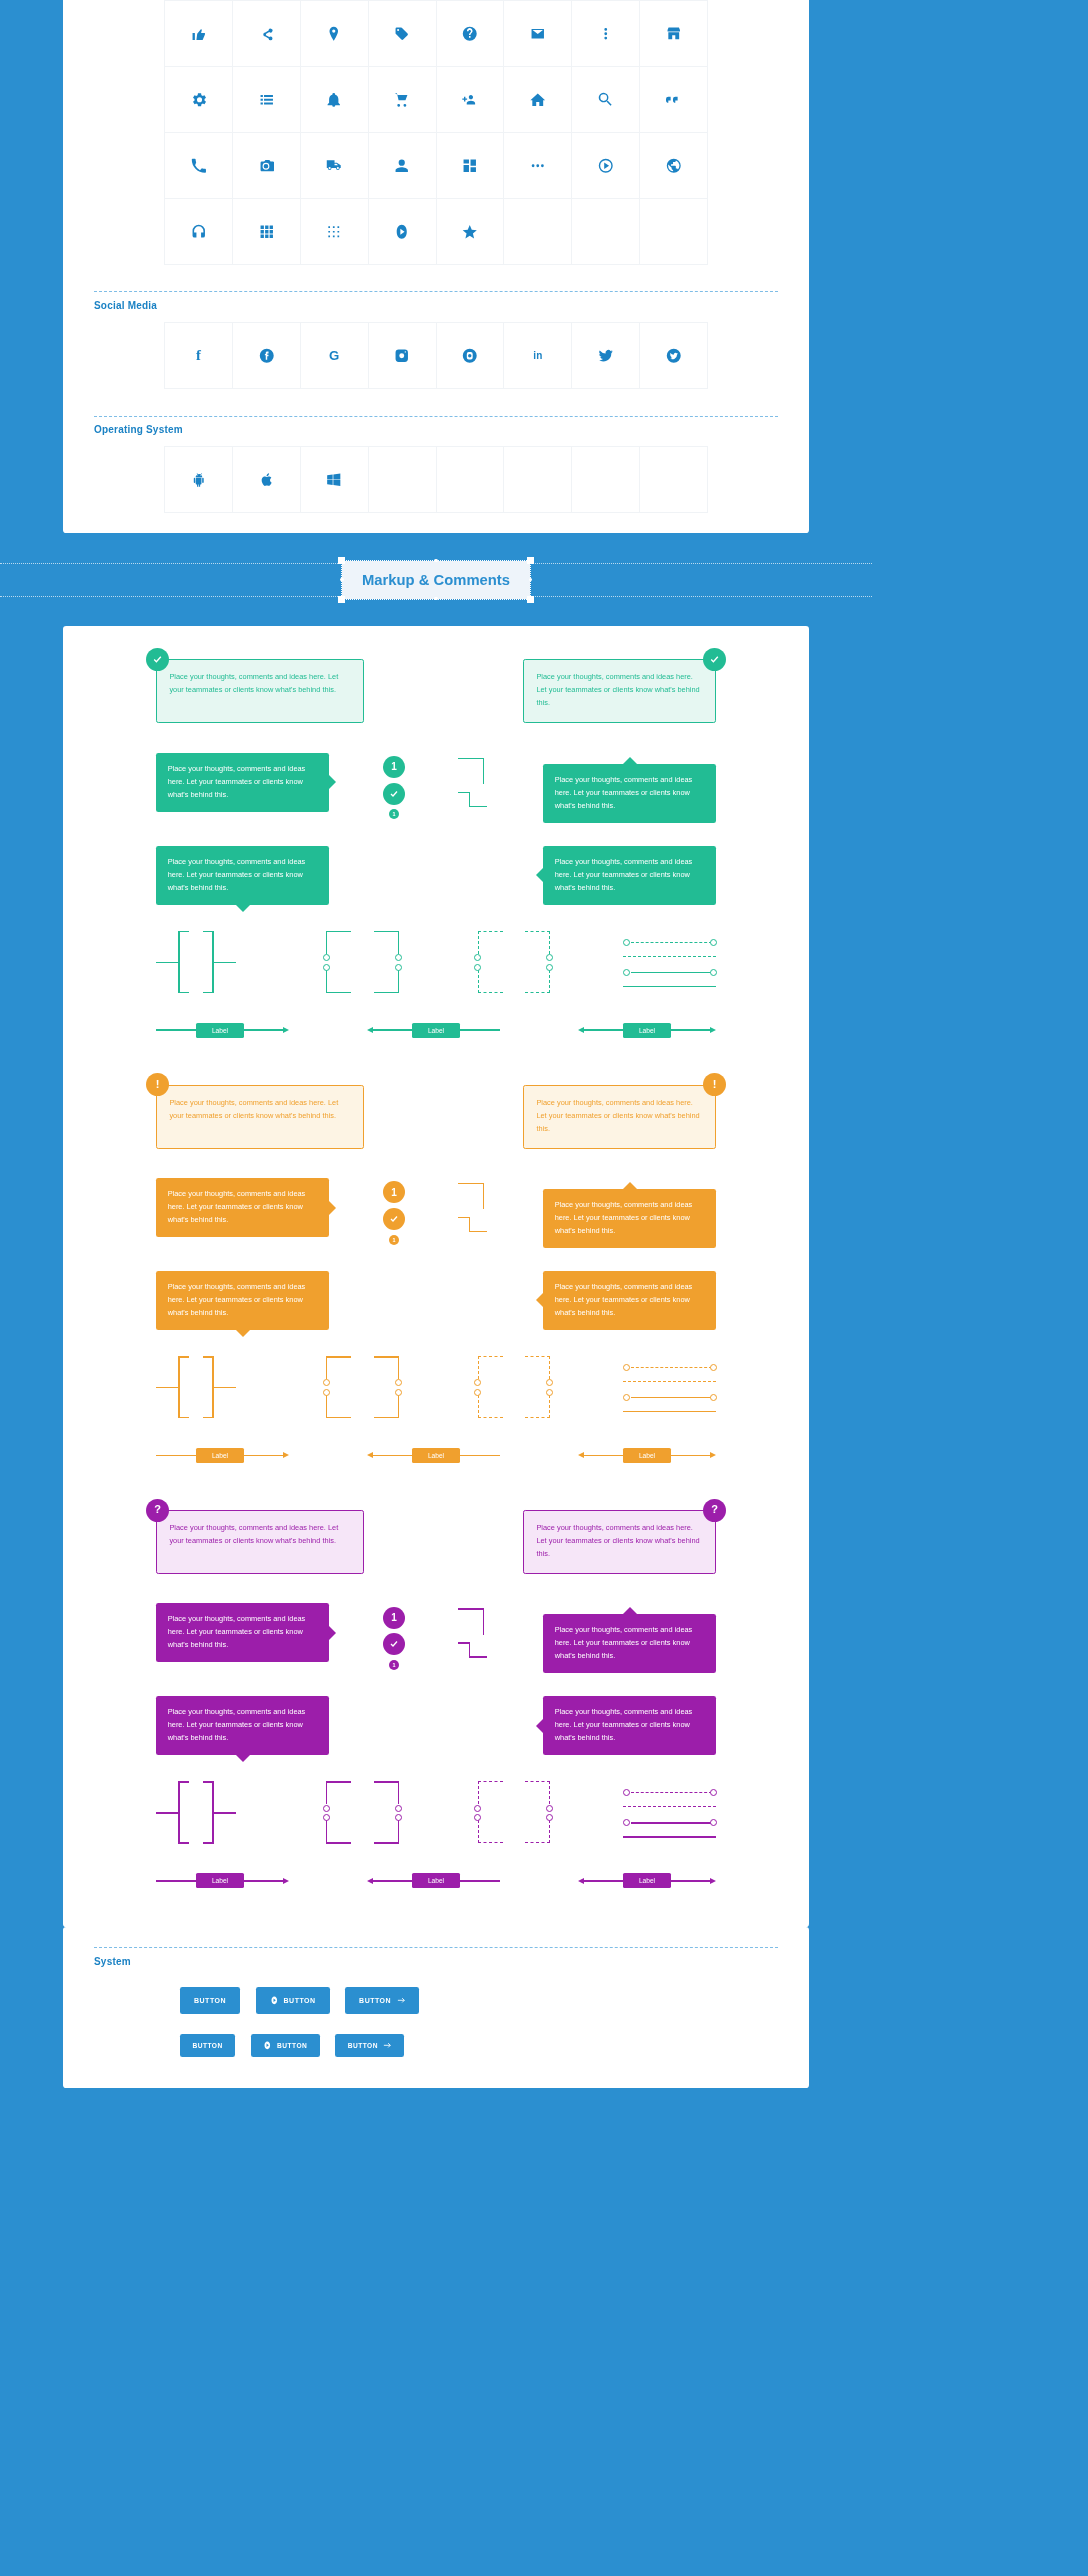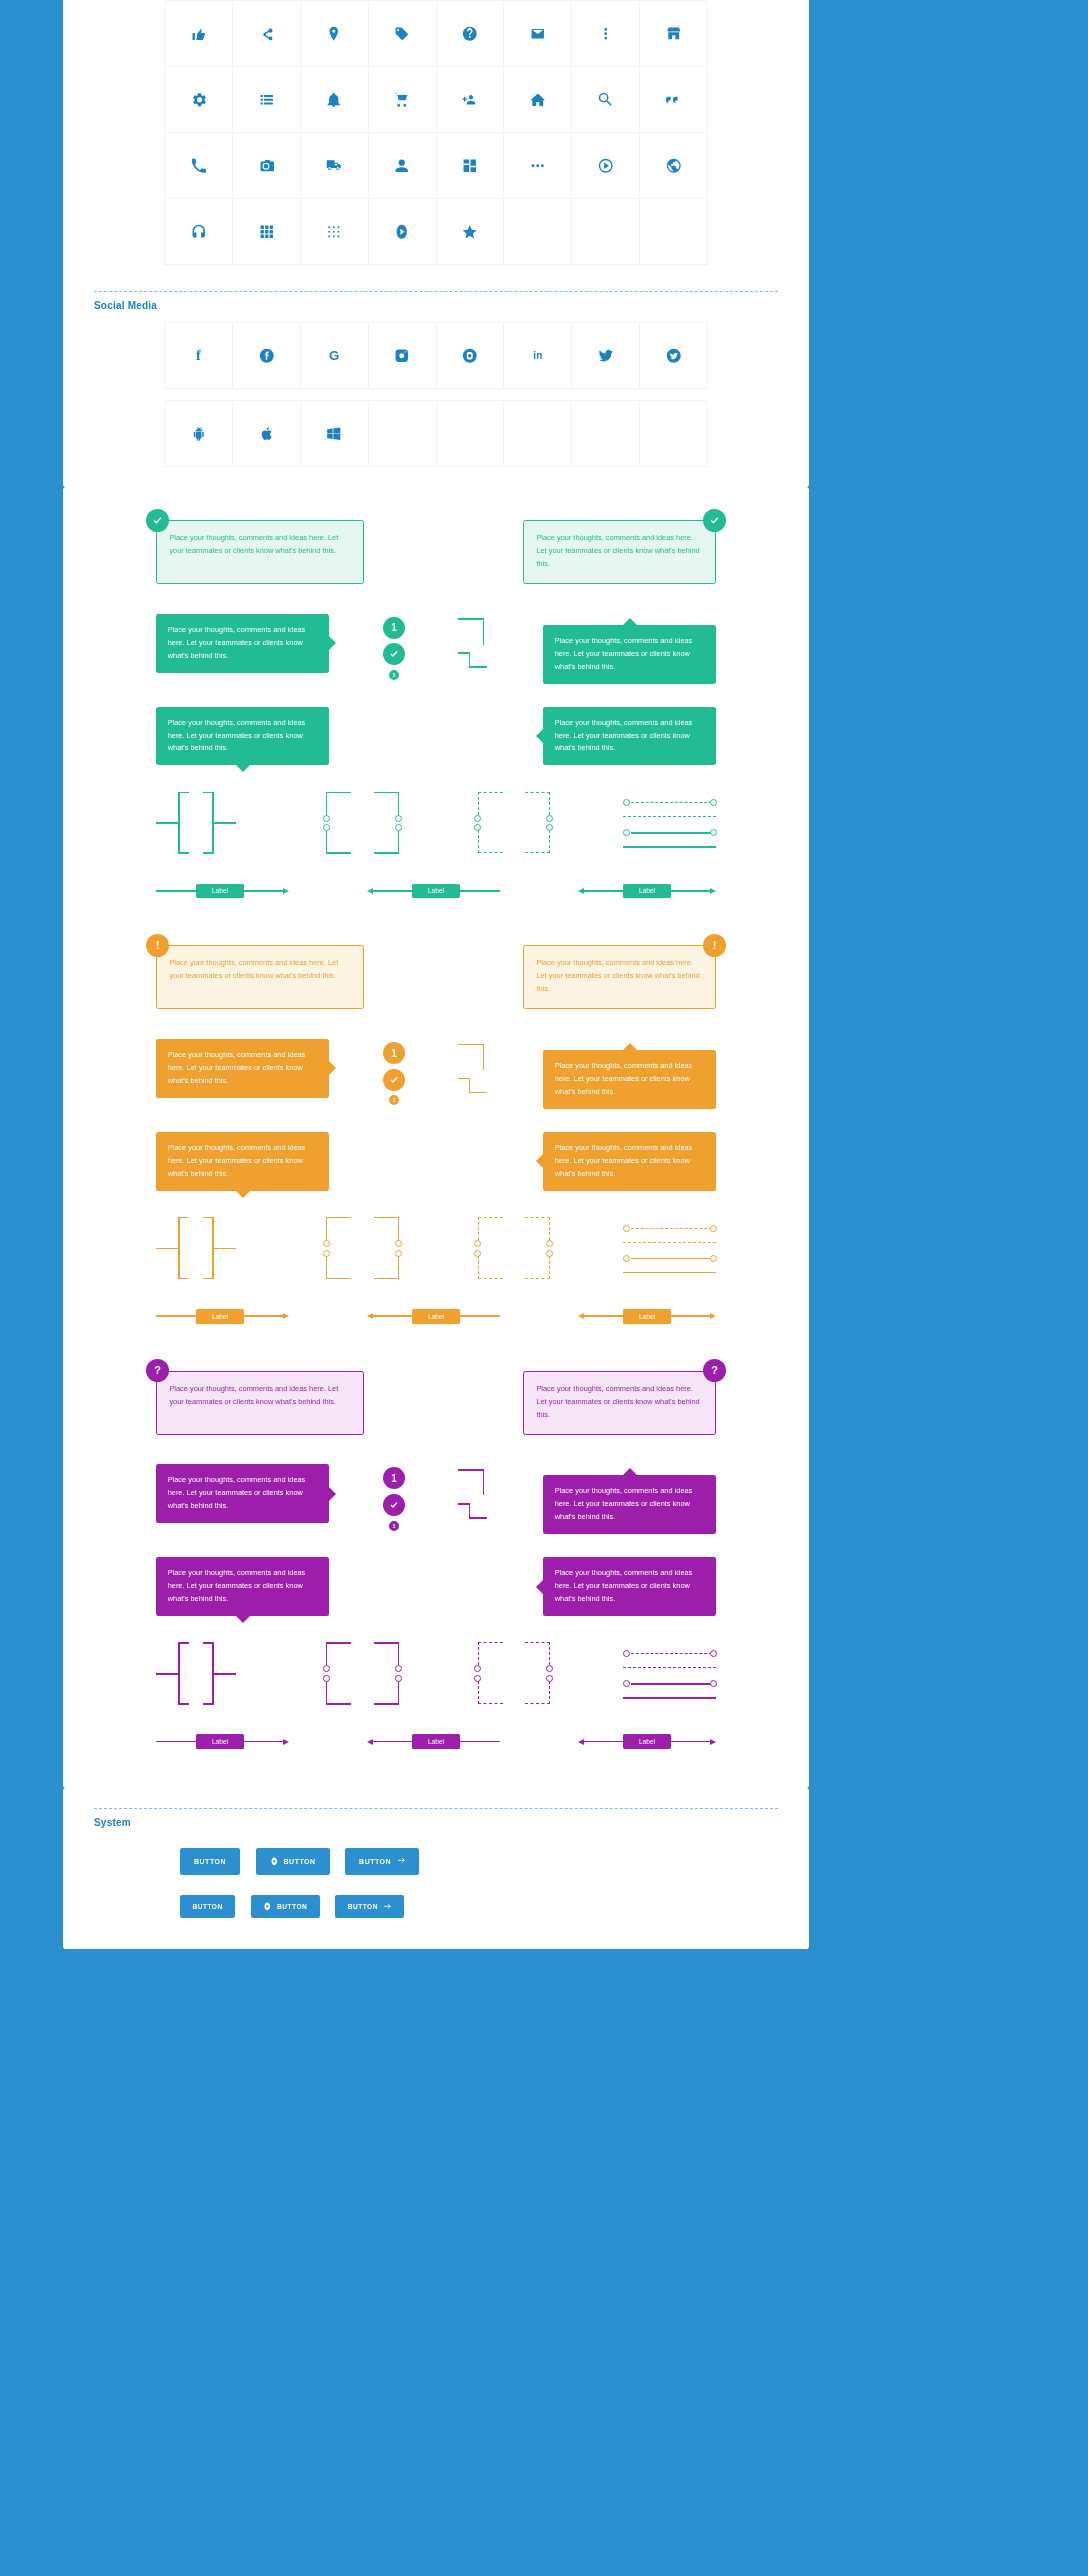--- a/index.html
+++ b/index.html
@@ -387,20 +387,24 @@
             <path d="M19 4.3a7.4 7.4 0 0 1-2.1.6 3.7 3.7 0 0 0 1.6-2 7.4 7.4 0 0 1-2.3.9A3.7 3.7 0 0 0 9.8 7.2 10.5 10.5 0 0 1 2.2 3.3a3.7 3.7 0 0 0 1.1 4.9 3.6 3.6 0 0 1-1.7-.5A3.7 3.7 0 0 0 4.6 11.4a3.7 3.7 0 0 1-1.7.1 3.7 3.7 0 0 0 3.5 2.6 7.5 7.5 0 0 1-5.5 1.5A10.5 10.5 0 0 0 17.2 6.8 7.5 7.5 0 0 0 19 4.3z"></path>
           </svg>
         </div>
         <div class="icon-cell">
           <svg viewBox="0 0 20 20">
             <path d="M10 1a9 9 0 1 0 0 18 9 9 0 0 0 0-18zm4.3 7.1v.3A6.2 6.2 0 0 1 4.9 13.7a4.4 4.4 0 0 0 3.2-.9 2.2 2.2 0 0 1-2-1.5 2.2 2.2 0 0 0 1-.1 2.2 2.2 0 0 1-1.8-2.1 2.2 2.2 0 0 0 1 .3 2.2 2.2 0 0 1-.7-2.9 6.2 6.2 0 0 0 4.5 2.3 2.2 2.2 0 0 1 3.7-2 4.4 4.4 0 0 0 1.4-.5 2.2 2.2 0 0 1-1 1.2 4.4 4.4 0 0 0 1.3-.3 4.5 4.5 0 0 1-1.2 1.1z"></path>
           </svg>
         </div>
       </div>
 
+    <div class="sec-block">
+      <div class="dash-rule"></div>
+      <div class="sec-label">Operating System</div>
+    </div>
     <div class="icon-grid" id="os-grid" style="margin-top:11px;">
         <div class="icon-cell">
           <svg viewBox="0 0 20 20">
             <path d="M6.5 7.5h7v7.8c0 .5-.4.9-.9.9h-.8V19h-1.6v-2.8H9.4V19H7.8v-2.8H7c-.5 0-.9-.4-.9-.9zM4.6 7.5c.6 0 1 .5 1 1v4.6c0 .6-.4 1-1 1s-1-.4-1-1V8.5c0-.5.4-1 1-1zm10.8 0c.6 0 1 .5 1 1v4.6c0 .6-.4 1-1 1s-1-.4-1-1V8.5c0-.5.4-1 1-1zM13.3 3.1l1-1.5-.5-.3-1 1.6a5.5 5.5 0 0 0-4 0l-1-1.6-.5.3 1 1.5a4.7 4.7 0 0 0-2.5 3.6h8.9a4.7 4.7 0 0 0-2.4-3.6zM8 5.2a.5.5 0 1 1 0-1 .5.5 0 0 1 0 1zm4 0a.5.5 0 1 1 0-1 .5.5 0 0 1 0 1z"></path>
           </svg>
         </div>
         <div class="icon-cell">
           <svg viewBox="0 0 20 20">
             <path d="M14.2 10.6c0-2 1.6-3 1.7-3.1-.9-1.4-2.4-1.6-2.9-1.6-1.2-.1-2.4.7-3 .7s-1.6-.7-2.6-.7c-1.3 0-2.6.8-3.3 2-1.4 2.4-.4 6 1 8 .7 1 1.5 2.1 2.5 2 1 0 1.4-.6 2.6-.6s1.6.6 2.6.6 1.8-1 2.4-2c.8-1.1 1.1-2.2 1.1-2.3 0 0-2.1-.8-2.1-3zM12.2 4.2c.5-.7.9-1.6.8-2.5-.8 0-1.8.5-2.4 1.2-.5.6-1 1.6-.8 2.5.9.1 1.8-.4 2.4-1.2z"></path>
           </svg>
@@ -411,20 +415,35 @@
           </svg>
         </div>
         <div class="icon-cell empty"></div>
         <div class="icon-cell empty"></div>
         <div class="icon-cell empty"></div>
         <div class="icon-cell empty"></div>
         <div class="icon-cell empty"></div>
       </div>
   </div>
 
+  <div class="band">
+    <div class="hline top"></div>
+    <div class="hline bot"></div>
+    <div class="tab">
+      <span>Markup &amp; Comments</span>
+      <span class="h tl"></span>
+      <span class="h tr"></span>
+      <span class="h bl"></span>
+      <span class="h br"></span>
+      <span class="d tm"></span>
+      <span class="d bm"></span>
+      <span class="d lm"></span>
+      <span class="d rm"></span>
+    </div>
+  </div>
 
   <div class="card" style="padding:33px 0 36px;">
     <div id="markup-groups">
         <div class="mk" style="--c: #22bc94; --bg: #e6f7f2; margin-top: 0px;">
 
   <div class="mk-row" style="padding-bottom:14px;">
     <div class="note-out" style="width:208px;">
       <div class="badge-circ tl">
                 <svg viewBox="0 0 20 20">
                   <polyline points="4,10 8,14 16,5"></polyline>

